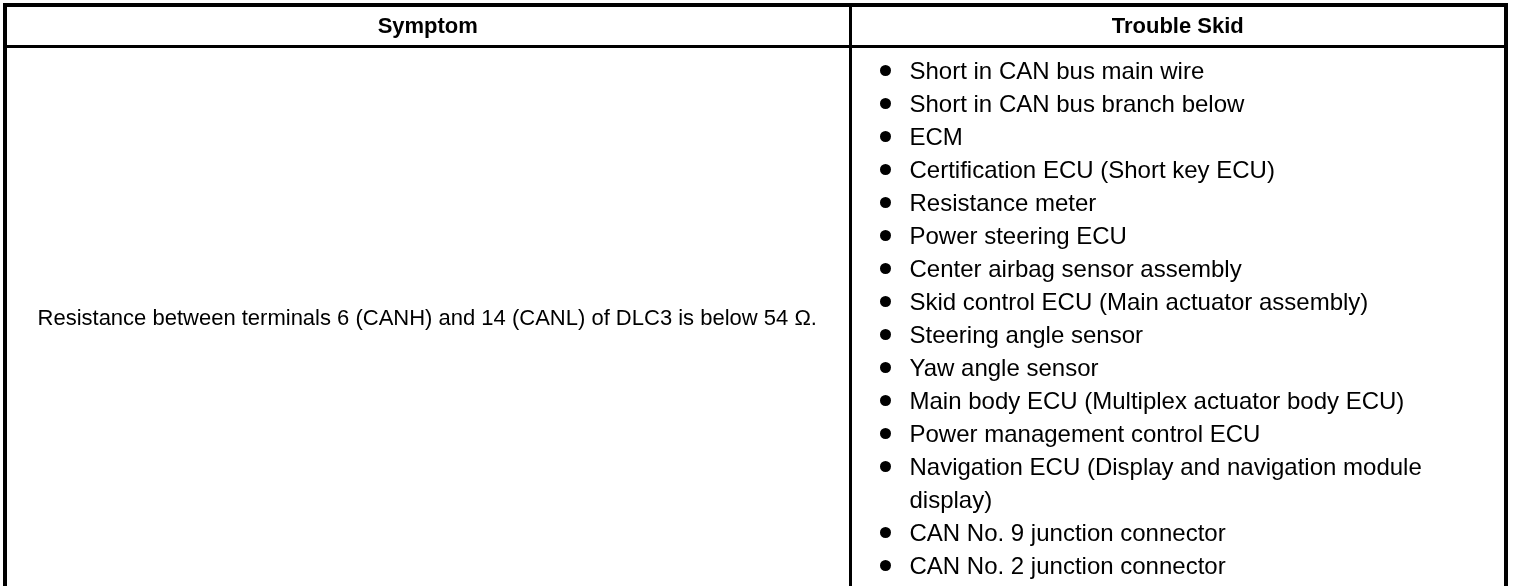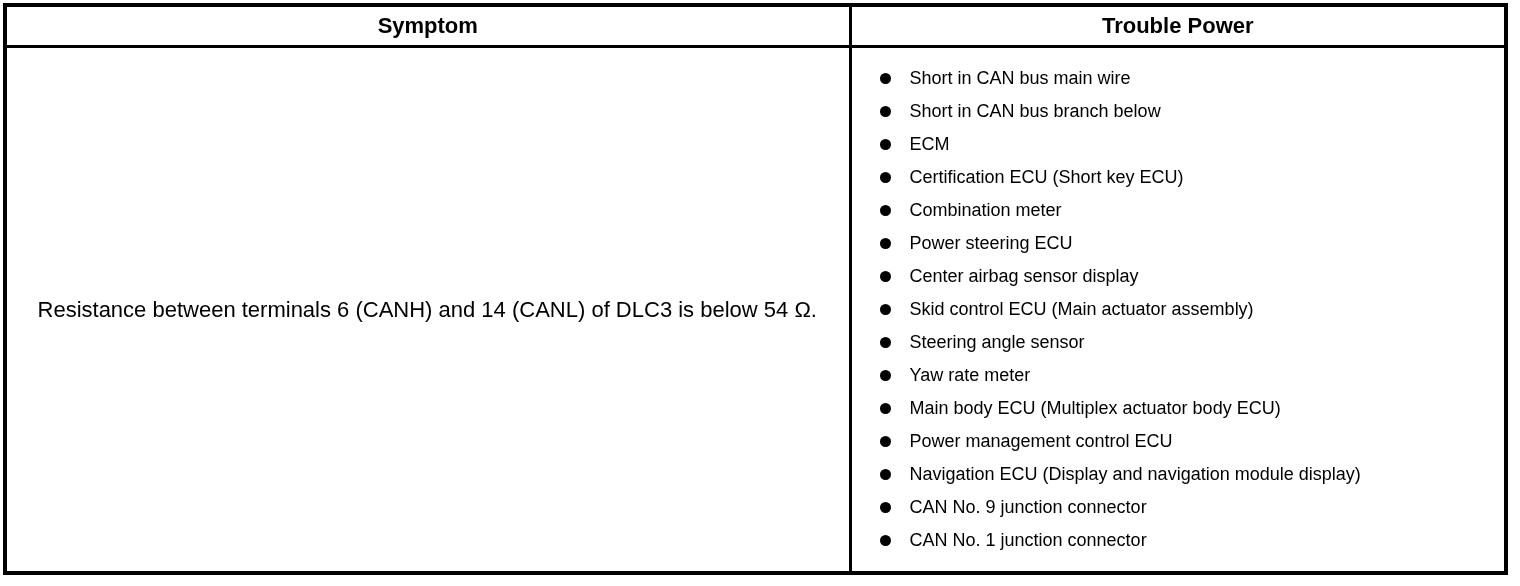--- a/index.html
+++ b/index.html
@@ -56,21 +56,21 @@
     padding: 6px 8px 6px 0;
   }
   ul.trouble-list {
     list-style: none;
     margin: 0;
     padding: 0 0 0 28px;
   }
   ul.trouble-list li {
     display: flex;
     align-items: flex-start;
-    font-size: 18px;
+    font-size: 24px;
     line-height: 33px;
   }
   .bullet {
     flex: 0 0 auto;
     width: 11px;
     height: 11px;
     border-radius: 50%;
     background: #000000;
     margin-top: 11px;
     margin-right: 19px;
@@ -80,21 +80,21 @@
   }
 </style>
 </head>
 <body>
 
 <div class="page">
   <table class="diagnostic-table">
     <thead>
       <tr>
         <th class="col-symptom">Symptom</th>
-        <th class="col-trouble">Trouble Power</th>
+        <th class="col-trouble">Trouble Skid</th>
       </tr>
     </thead>
     <tbody>
       <tr>
         <td class="symptom-cell">
           <div>Resistance between terminals 6 (CANH) and 14 (CANL) of DLC3 is below 54 Ω.</div>
         </td>
         <td class="trouble-cell">
           <ul class="trouble-list">
               <li>
@@ -108,60 +108,60 @@
               <li>
                 <span class="bullet"></span>
                 <span class="item-text">ECM</span>
               </li>
               <li>
                 <span class="bullet"></span>
                 <span class="item-text">Certification ECU (Short key ECU)</span>
               </li>
               <li>
                 <span class="bullet"></span>
-                <span class="item-text">Combination meter</span>
+                <span class="item-text">Resistance meter</span>
               </li>
               <li>
                 <span class="bullet"></span>
                 <span class="item-text">Power steering ECU</span>
               </li>
               <li>
                 <span class="bullet"></span>
-                <span class="item-text">Center airbag sensor display</span>
+                <span class="item-text">Center airbag sensor assembly</span>
               </li>
               <li>
                 <span class="bullet"></span>
                 <span class="item-text">Skid control ECU (Main actuator assembly)</span>
               </li>
               <li>
                 <span class="bullet"></span>
                 <span class="item-text">Steering angle sensor</span>
               </li>
               <li>
                 <span class="bullet"></span>
-                <span class="item-text">Yaw rate meter</span>
+                <span class="item-text">Yaw angle sensor</span>
               </li>
               <li>
                 <span class="bullet"></span>
                 <span class="item-text">Main body ECU (Multiplex actuator body ECU)</span>
               </li>
               <li>
                 <span class="bullet"></span>
                 <span class="item-text">Power management control ECU</span>
               </li>
               <li>
                 <span class="bullet"></span>
                 <span class="item-text">Navigation ECU (Display and navigation module display)</span>
               </li>
               <li>
                 <span class="bullet"></span>
                 <span class="item-text">CAN No. 9 junction connector</span>
               </li>
               <li>
                 <span class="bullet"></span>
-                <span class="item-text">CAN No. 1 junction connector</span>
+                <span class="item-text">CAN No. 2 junction connector</span>
               </li>
             </ul>
         </td>
       </tr>
     </tbody>
   </table>
 </div>
 
 </body></html>

